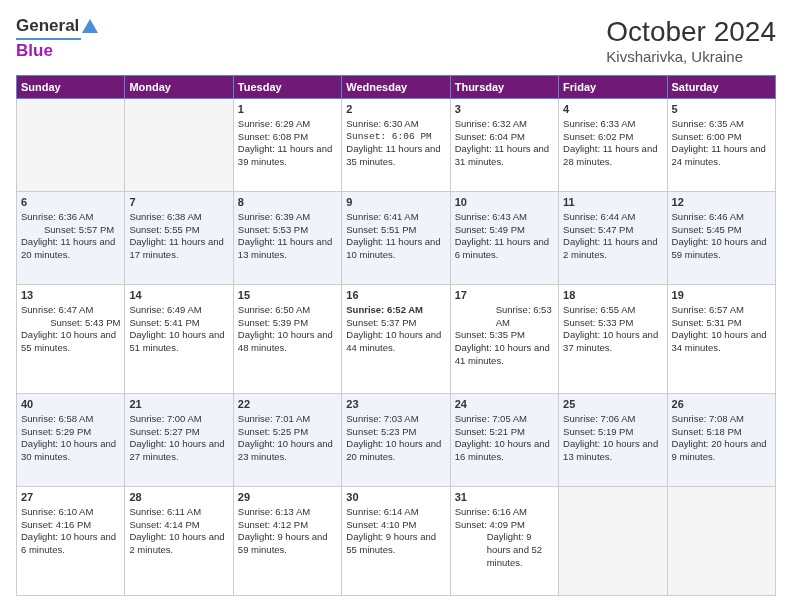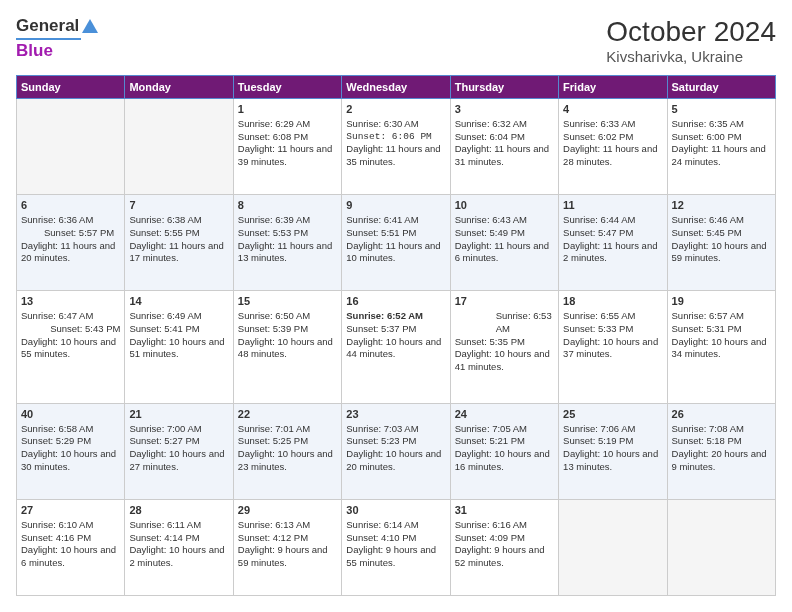--- a/index.html
+++ b/index.html
@@ -307,20 +307,20 @@
           <td>
             <span class="day-num">30</span>
             <span style="display: block;">Sunrise: 6:14 AM</span>
             <span style="display: block;">Sunset: 4:10 PM</span>
             <span style="display: block;">Daylight: 9 hours and 55 minutes.</span>
           </td>
           <td>
             <span class="day-num">31</span>
             <span style="display: block;">Sunrise: 6:16 AM</span>
             <span style="display: block;">Sunset: 4:09 PM</span>
-            <span style="display: block;">Daylight: 9 hours and 52 minutes.</span>
+            <span style="display: block; margin-left: 32px;">Daylight: 9 hours and 52 minutes.</span>
           </td>
           <td class="empty"></td>
           <td class="empty"></td>
         </tr>
       </tbody>
   </table>
 </div>
 
 </body></html>

